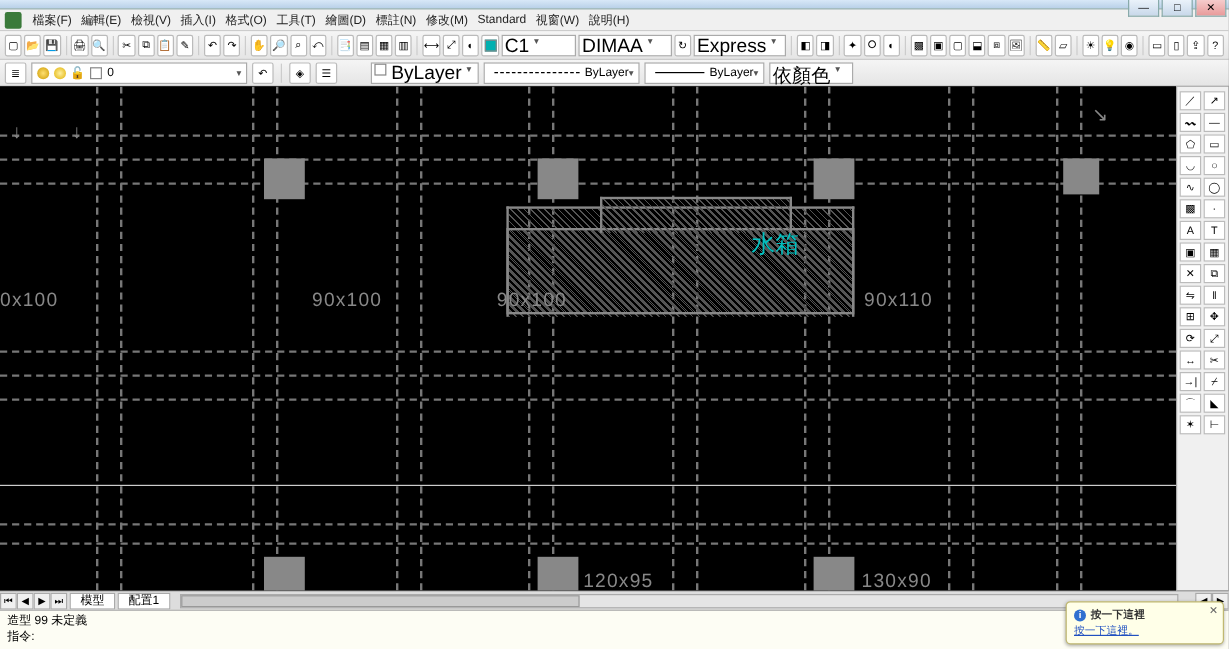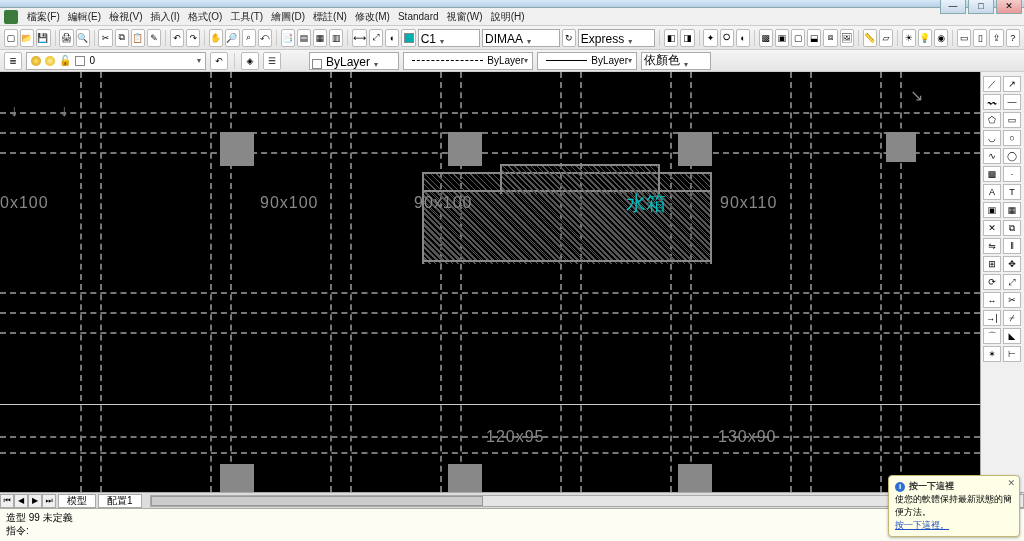--- a/index.html
+++ b/index.html
@@ -10,21 +10,21 @@
 
   
   .menubar { height: 18px; background: #f0f0f0; display: flex; align-items: center; padding: 0 4px; gap: 2px; border-bottom: 1px solid #ccc; }
   .menubar span { font-size: 10px; color: #222; padding: 2px 3px; cursor: pointer; white-space: nowrap; }
   .app-icon { width: 14px; height: 14px; background: #3a7a3a; border-radius: 2px; margin-right: 4px; }
 
   
   .toolbar { height: 24px; background: linear-gradient(to bottom,#f5f5f5,#e5e5e5); display: flex; align-items: center; padding: 0 4px; gap: 2px; border-bottom: 1px solid #ccc; }
   .tbtn { width: 18px; height: 18px; background: #fff; border: 1px solid #bbb; border-radius: 2px; display: flex; align-items: center; justify-content: center; cursor: pointer; font-size: 9px; }
   .tsep { width: 1px; height: 16px; background: #ccc; margin: 0 2px; }
-  .tdrop { height: 18px; background: #fff; border: 1px solid #aaa; font-size: 12px; padding: 0 2px; display: flex; align-items: flex-end; gap: 4px; cursor: pointer; }
+  .tdrop { height: 18px; background: #fff; border: 1px solid #aaa; font-size: 16px; padding: 0 2px; display: flex; align-items: flex-start; gap: 4px; cursor: pointer; }
   .tdrop::after { content: "▾"; font-size: 8px; color: #555; }
 
   
   .propbar { height: 22px; background: linear-gradient(to bottom,#f5f5f5,#e5e5e5); display: flex; align-items: center; padding: 0 4px; gap: 4px; border-bottom: 1px solid #ccc; }
   .layerbox { width: 180px; height: 18px; background: #fff; border: 1px solid #aaa; font-size: 10px; display: flex; align-items: center; padding: 0 4px; gap: 4px; cursor: pointer; }
   .layerbox::after { content: "▾"; margin-left: auto; font-size: 8px; color: #555; }
   .bulb { width: 10px; height: 10px; background: radial-gradient(circle,#ffe070,#cc9900); border-radius: 50%; }
   .sun  { width: 10px; height: 10px; background: radial-gradient(circle,#fff0a0,#e0b000); border-radius: 50%; }
   .sq   { width: 10px; height: 10px; border: 1px solid #888; }
   .tdrop.small { width: 80px; }
@@ -40,21 +40,21 @@
 
   
   .gridline-h { position: absolute; left: 0; right: 0; height: 0; border-top: 1px solid #555; }
   .dashline-h { position: absolute; height: 0; border-top: 2px dashed #777; }
   .dashline-v { position: absolute; width: 0; border-left: 2px dashed #777; }
   .pillar { position: absolute; width: 34px; height: 34px; background: #888; }
   .label  { position: absolute; color: #00b0b0; font-size: 16px; font-family: Arial; letter-spacing: 1px; }
   .cnlabel{ position: absolute; color: #00c0c0; font-size: 20px; font-family: "Microsoft JhengHei"; }
   .hatch  { position: absolute; border: 2px solid #888; background: repeating-linear-gradient(45deg,#555 0,#555 1px,transparent 1px,transparent 4px); }
   .arrow  { position: absolute; color: #888; font-size: 16px; }
-  .gray   { color: #888; }
+  .gray   { color: #888; margin-top: 48px; }
 
   
   .rpalette { width: 44px; background: #f0f0f0; border-left: 1px solid #aaa; display: flex; flex-direction: column; gap: 2px; padding: 4px 2px; }
   .rpalette .row { display: flex; gap: 2px; }
   .rpalette .pt { width: 18px; height: 16px; background: #fff; border: 1px solid #bbb; font-size: 9px; display: flex; align-items: center; justify-content: center; cursor: pointer; }
 
   
   .tabstrip { height: 16px; background: #ddd; display: flex; align-items: center; font-size: 10px; border-top: 1px solid #aaa; }
   .tabstrip .navbtn { width: 14px; height: 14px; background: #f0f0f0; border: 1px solid #aaa; text-align: center; line-height: 12px; cursor: pointer; font-size: 8px; }
   .tabstrip .tab { padding: 0 8px; height: 14px; background: #fff; border: 1px solid #aaa; line-height: 12px; cursor: pointer; margin-left: 2px; }
@@ -351,15 +351,14 @@
     <div>指令:</div>
   </div>
 </div>
 
 <div class="tipbox">
   <div class="close">✕</div>
   <div class="tiptitle">
       <span class="info">i</span>
       <span>按一下這裡</span>
     </div>
-  <div>使您的軟體保持最新狀態的簡便方法。</div>
   <span class="tiplink">按一下這裡。</span>
 </div>
 
 </body></html>

